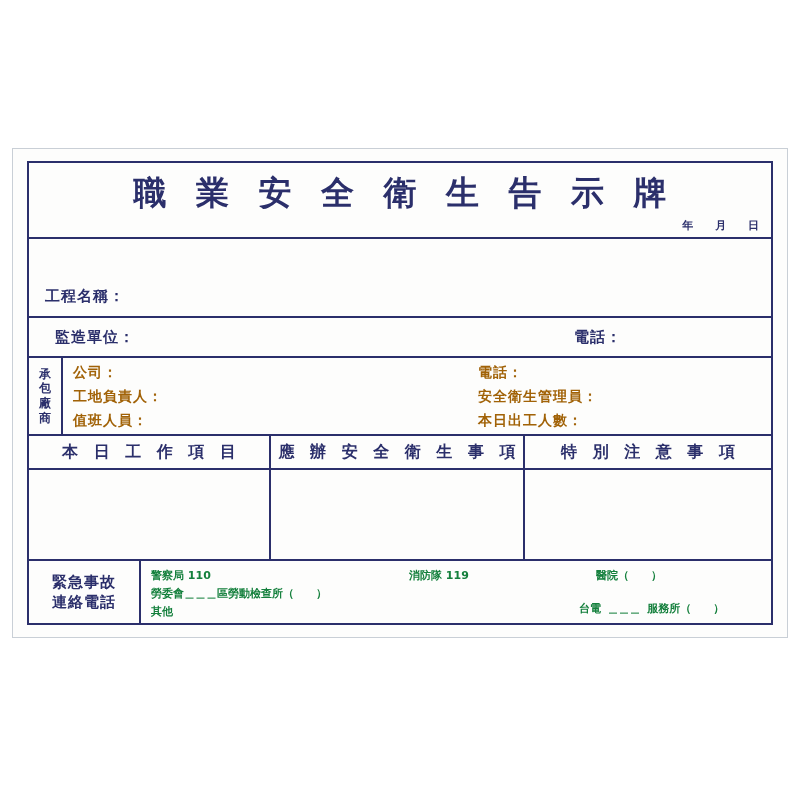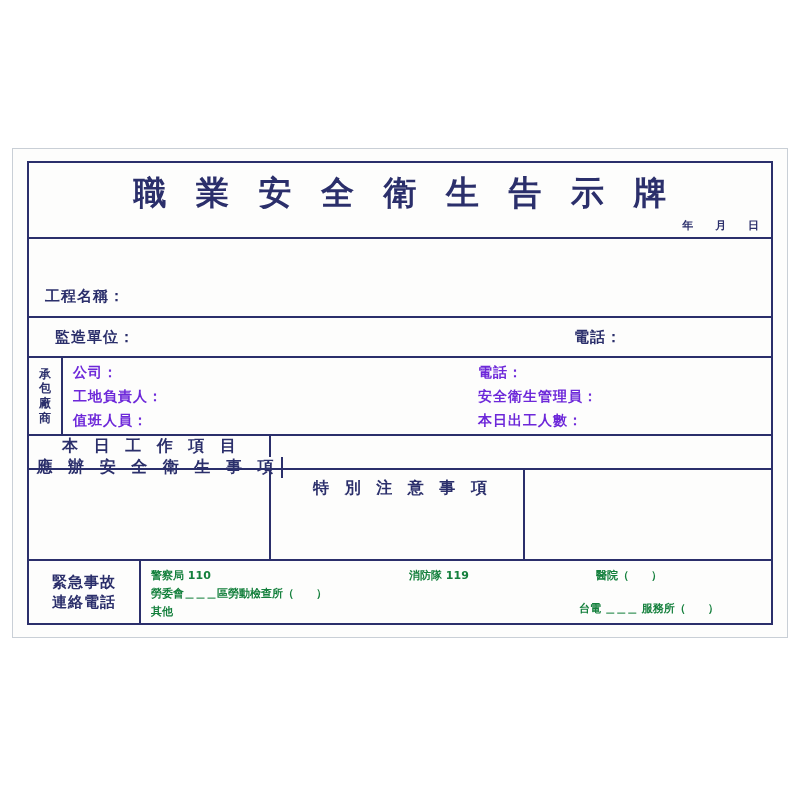--- a/index.html
+++ b/index.html
@@ -131,37 +131,36 @@
     flex: 1;
     display: flex;
     flex-direction: column;
     justify-content: center;
     padding: 2px 0 2px 10px;
   }
   .cf-line {
     position: relative;
     height: 24px;
     line-height: 24px;
-    color: #6d28d9;
+    color: #a16207;
     font-weight: bold;
     font-size: 14px;
     letter-spacing: 1px;
   }
   .cf-line .right {
     position: absolute;
     left: 405px;
     top: 0;
   }
   
   .cols-head {
     display: flex;
     height: 34px;
     border-bottom: 2px solid #2b2f6b;
     box-sizing: border-box;
-    flex-direction: column;
   }
   .cols-body {
     display: flex;
     flex: 1;
     border-bottom: 2px solid #2b2f6b;
     box-sizing: border-box;
   }
   .col {
     box-sizing: border-box;
     border-right: 2px solid #2b2f6b;
@@ -207,21 +206,21 @@
     font-size: 11px;
     font-weight: bold;
     border-radius: 11px;
   }
   .em-item { position: absolute; white-space: nowrap; }
   .p-police { left: 10px; top: 7px; }
   .p-labor  { left: 10px; top: 25px; }
   .p-other  { left: 10px; top: 43px; }
   .p-fire   { left: 268px; top: 7px; }
   .p-hosp   { left: 455px; top: 7px; }
-  .p-power  { left: 438px; top: 40px; }
+  .p-power  { left: 438px; top: 40px; font-family: Liberation Mono, monospace; }
 </style>
 </head>
 <body>
 
 <div class="stage">
 
   <div class="scale-tick"></div>
   <div class="scale-note">3cm</div>
 
   <div class="board">

